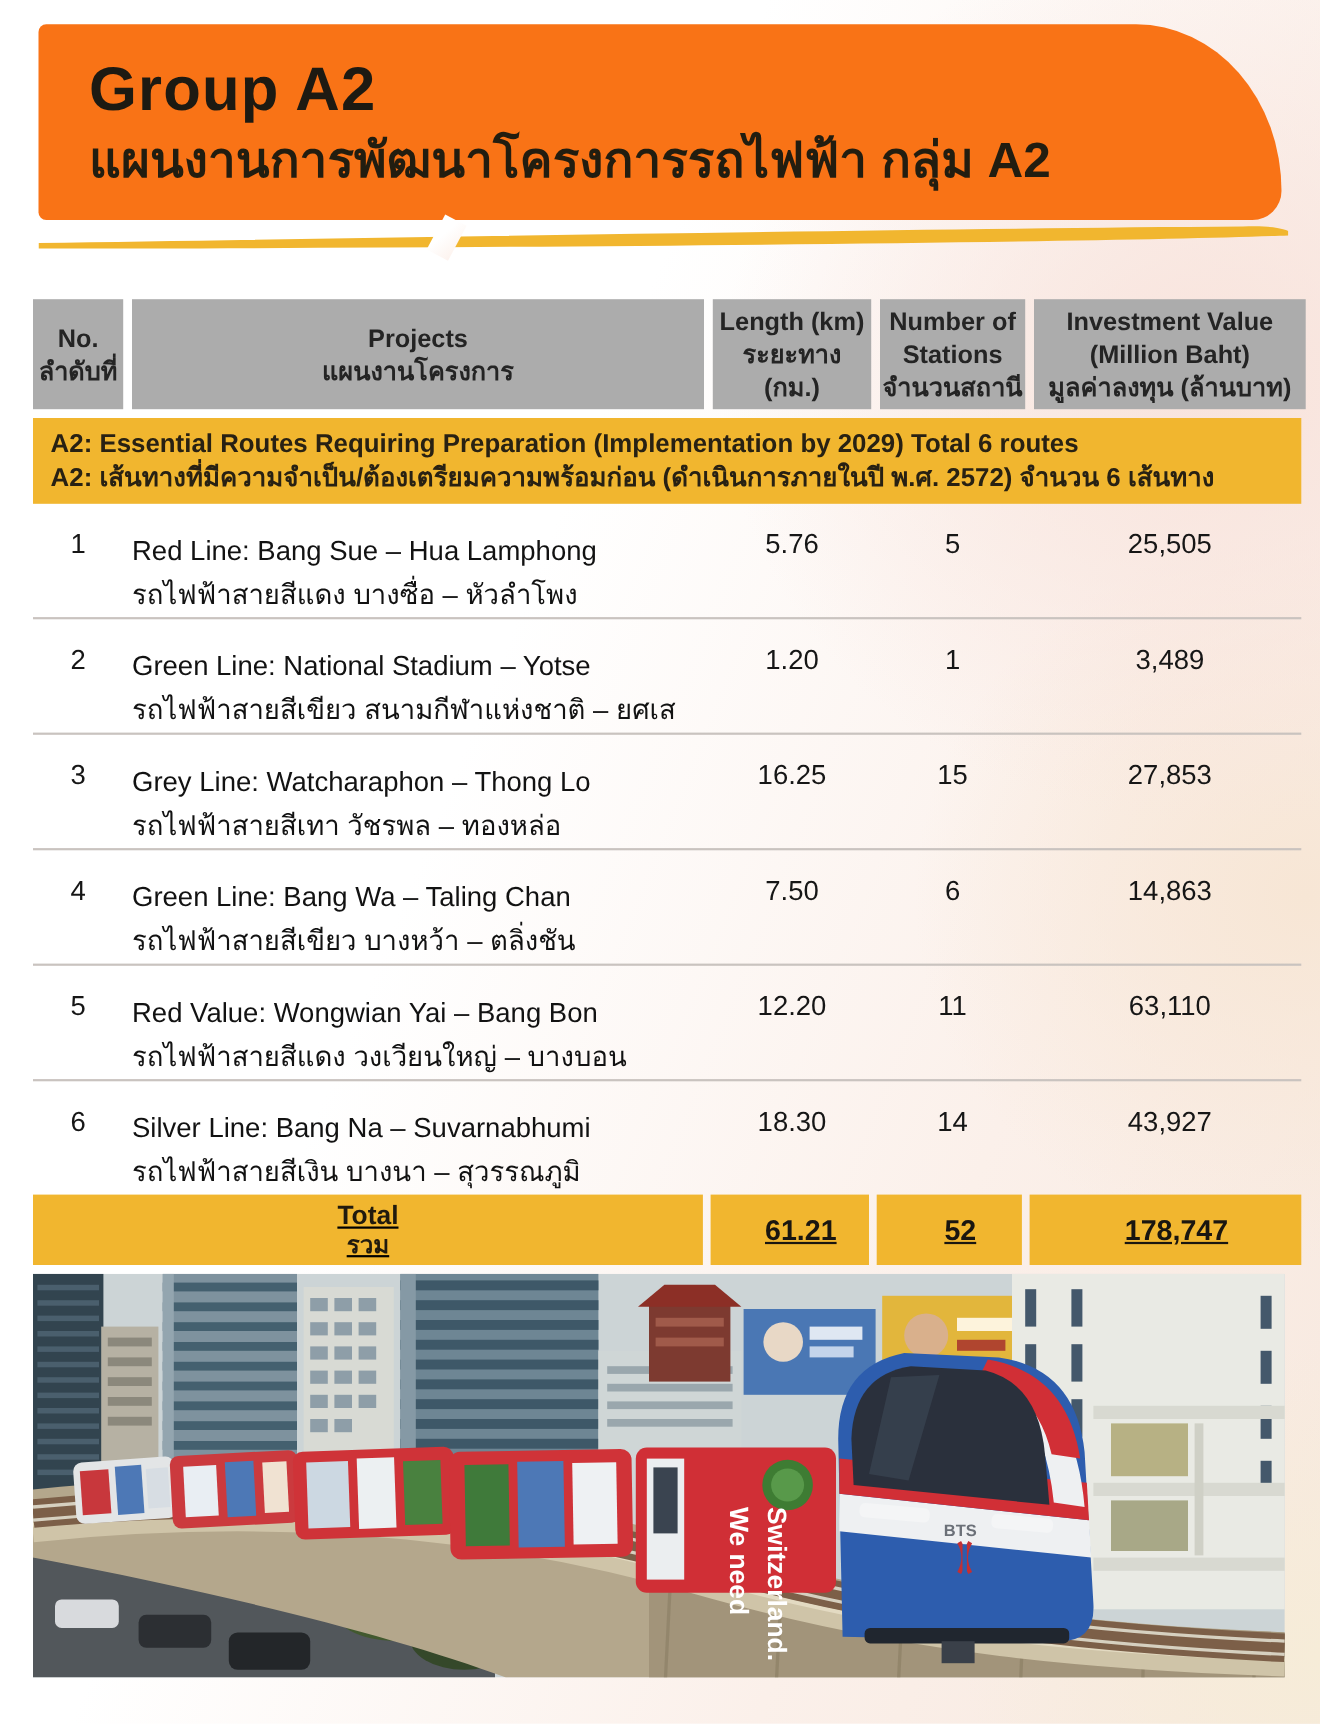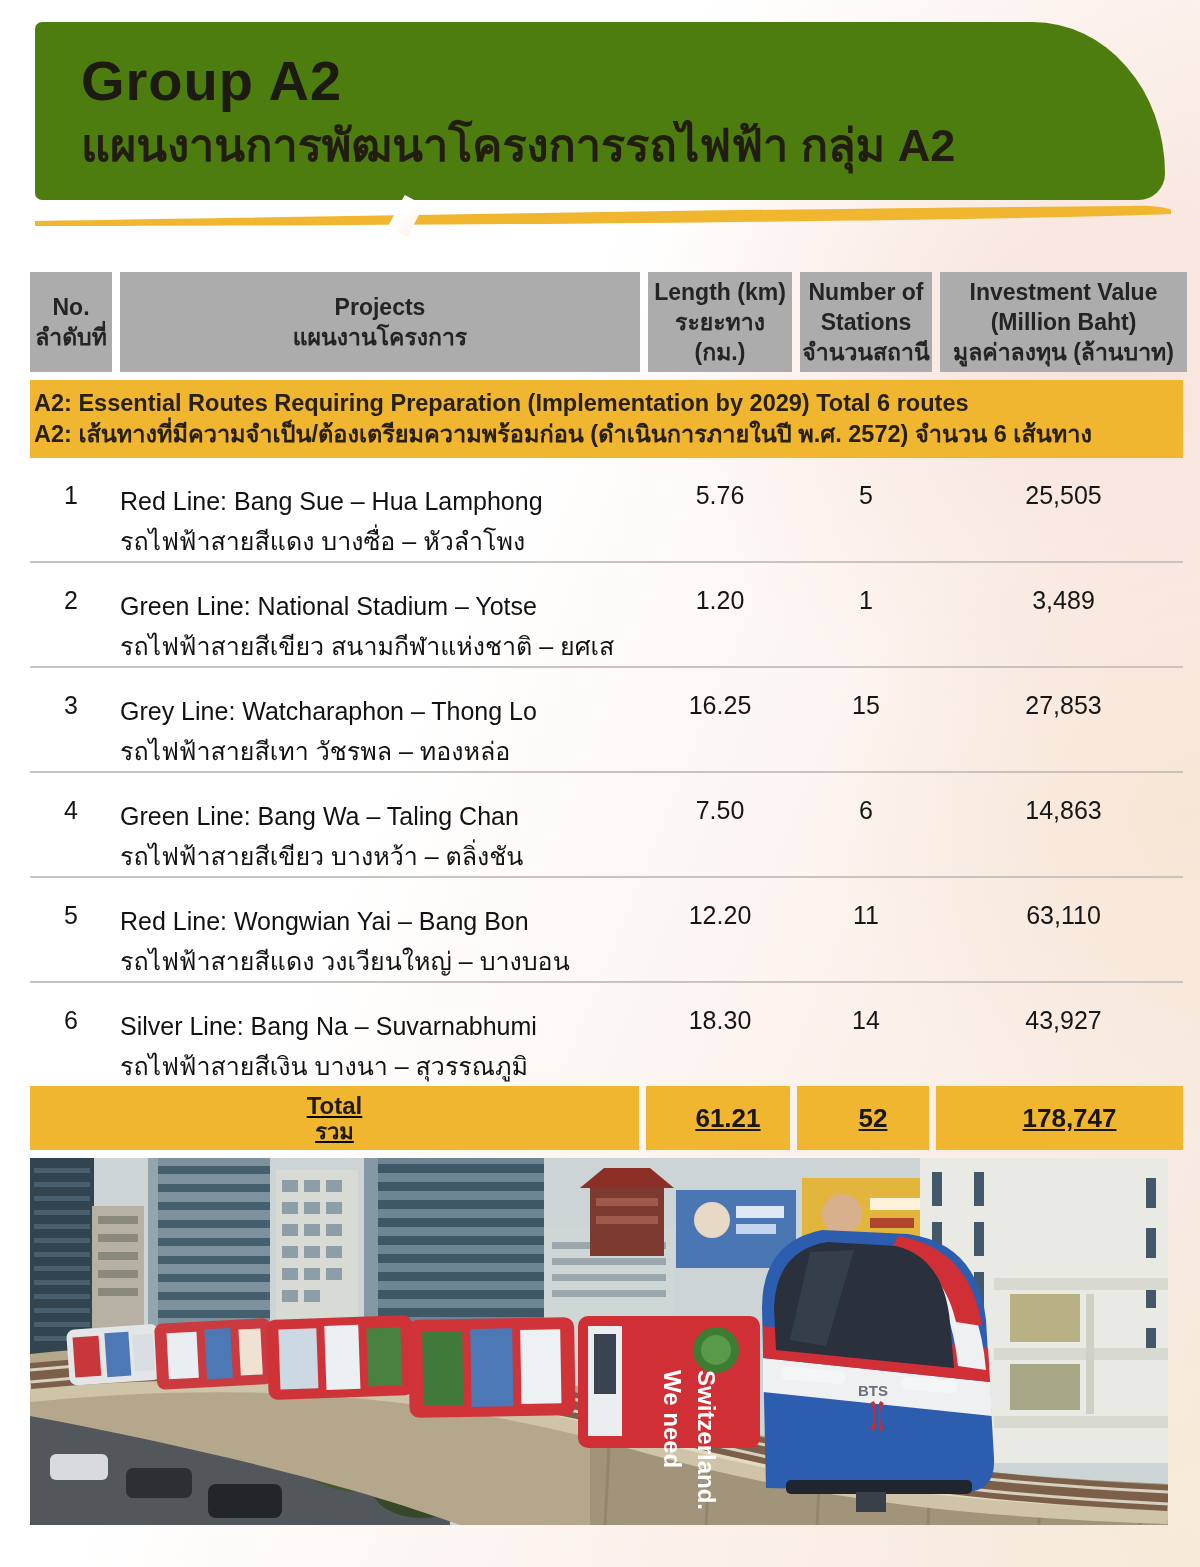--- a/index.html
+++ b/index.html
@@ -9,21 +9,21 @@
     background:
       radial-gradient(55% 38% at 92% 22%, #f8e3dc 0%, rgba(248,227,220,0) 68%),
       radial-gradient(48% 34% at 99% 52%, #f7e6d5 0%, rgba(247,230,213,0) 62%),
       radial-gradient(45% 30% at 100% 96%, #f6ecd8 0%, rgba(246,236,216,0) 60%),
       linear-gradient(112deg, #ffffff 38%, #fbf0ea 72%, #f7e8de 100%);
   }
 
   
   .banner{
     position:absolute;left:35px;top:22px;width:1130px;height:178px;
-    background:#4d7c0f;
+    background:#f97316;
     border-radius:8px 150px 30px 8px / 8px 172px 30px 8px;
     padding:30px 0 0 46px;box-sizing:border-box;
   }
   .banner-title{font-size:56px;font-weight:bold;color:#1d1a12;letter-spacing:1px;line-height:58px;}
   .banner-subtitle{font-size:45px;font-weight:bold;color:#221d10;margin-top:12px;line-height:48px;}
   .swoosh{position:absolute;left:35px;top:205px;width:1138px;height:22px;}
   .swoosh-notch{
     position:absolute;left:395px;top:198px;width:22px;height:36px;
     background:linear-gradient(112deg, #ffffff 38%, #fdf3ee 100%);
     transform:rotate(28deg);
@@ -31,21 +31,21 @@
 
   
   .table{position:absolute;left:30px;top:272px;width:1153px;}
   .grid5{display:grid;grid-template-columns:82px 520px 144px 132px 247px;column-gap:8px;}
   .thead .th{
     background:#ACACAC;height:100px;
     display:flex;flex-direction:column;align-items:center;justify-content:center;
     text-align:center;font-weight:bold;color:#242424;font-size:23px;line-height:30px;
   }
   .subheader{
-    background:#F1B62F;margin-top:8px;padding:8px 4px;box-sizing:border-box;
+    background:#F1B62F;margin-top:8px;padding:8px 16px;box-sizing:border-box;
     font-weight:bold;color:#282113;font-size:23.5px;line-height:31px;min-height:76px;
     display:flex;flex-direction:column;justify-content:center;
   }
   .trow{
     padding-top:23px;min-height:100px;box-sizing:border-box;
     border-bottom:2px solid #c9c3bf;
   }
   #rows .trow:last-child{border-bottom:none;}
   .td-no{text-align:center;font-size:25px;color:#161616;}
   .td-name{font-size:25px;color:#121212;line-height:40px;}
@@ -143,21 +143,21 @@
       <div>รถไฟฟ้าสายสีเขียว บางหว้า – ตลิ่งชัน</div>
     </div>
     <div class="td-num">7.50</div>
     <div class="td-num">6</div>
     <div class="td-num">14,863</div>
   </div>
 
   <div class="trow grid5">
     <div class="td-no">5</div>
     <div class="td-name">
-      <div>Red Line: Wongwian Yai – Bang Bon</div>
+      <div>Red Value: Wongwian Yai – Bang Bon</div>
       <div>รถไฟฟ้าสายสีแดง วงเวียนใหญ่ – บางบอน</div>
     </div>
     <div class="td-num">12.20</div>
     <div class="td-num">11</div>
     <div class="td-num">63,110</div>
   </div>
 
   <div class="trow grid5">
     <div class="td-no">6</div>
     <div class="td-name">

